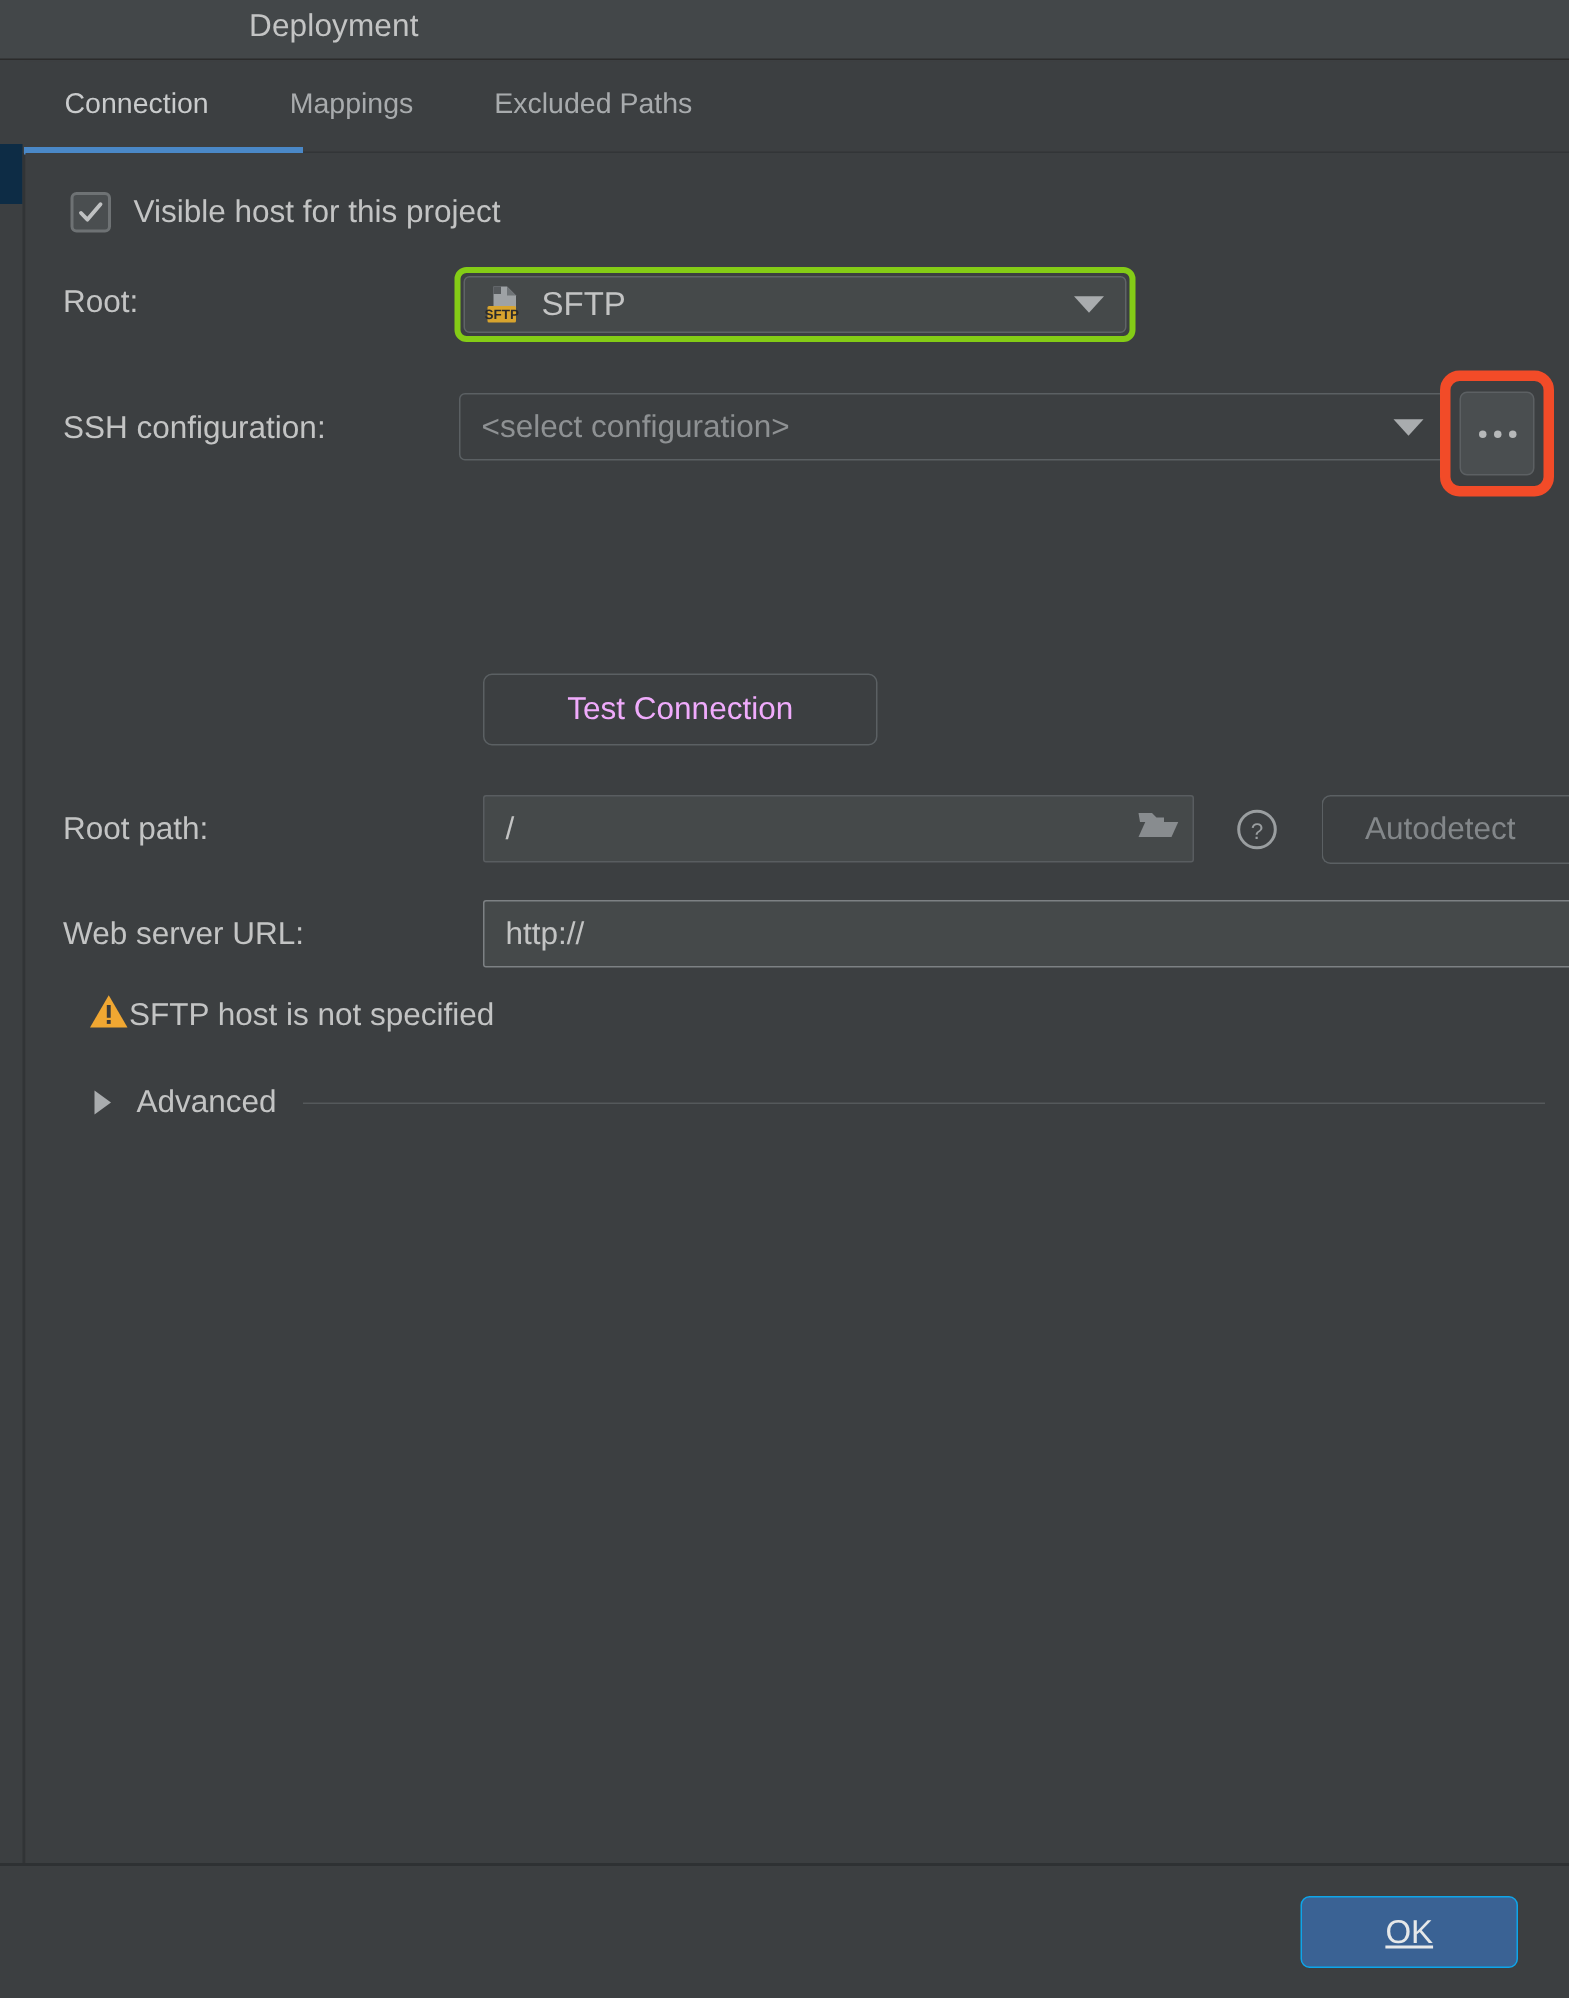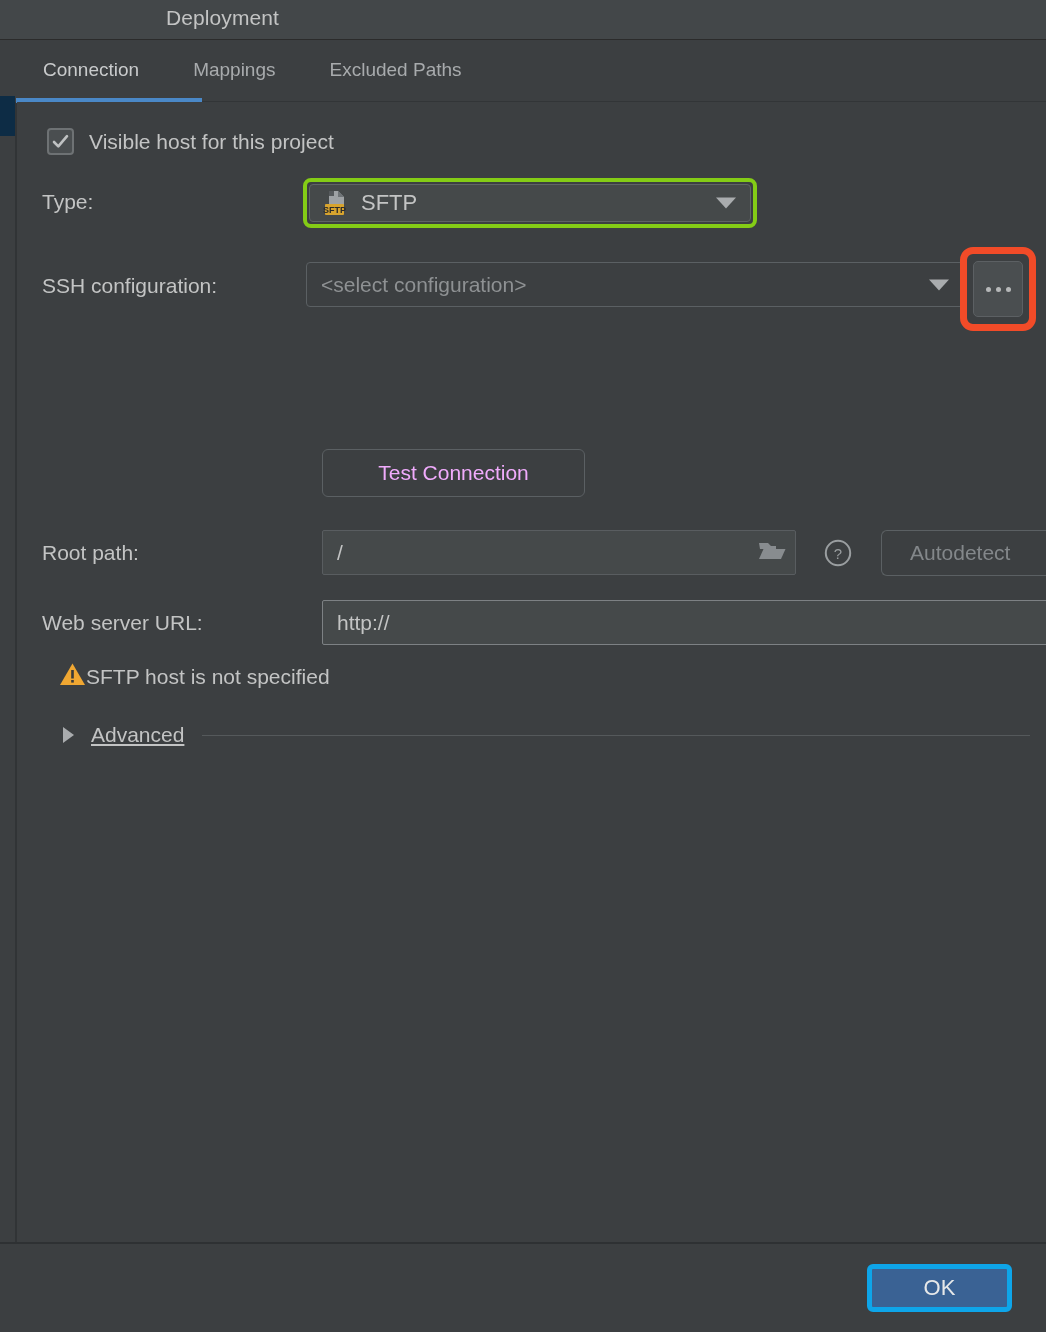--- a/index.html
+++ b/index.html
@@ -327,21 +327,20 @@
     border-bottom: 8px solid transparent;
     border-left: 11px solid #a9acae;
     margin-left: 12px;
     flex: none;
   }
   .adv-label {
     margin-left: 17px;
     font-size: 21px;
     color: #c3c4c4;
     white-space: nowrap;
-    text-decoration: underline;
   }
   .adv-rule {
     flex: 1;
     height: 1px;
     background: #55595b;
     margin-left: 18px;
     margin-right: 4px;
   }
 
   
@@ -371,22 +370,23 @@
     left: 701px; top: 1264px;
     width: 142px;
     background: #4c5052;
     border: 1px solid #5f6366;
     color: #c9cbcc;
   }
   .btn-ok {
     left: 867px; top: 1264px;
     width: 145px;
     background: #3a6294;
-    border: 5px solid #0ea5e9;
+    border: 1px solid #0ea5e9;
     color: #e6e8e9;
+    text-decoration: underline;
   }
 </style>
 </head>
 <body>
 
 <div id="app">
 
   <div class="titlebar">
     <div class="titlebar-text">Deployment</div>
   </div>
@@ -415,21 +415,21 @@
 
     <div class="chk-row">
       <div class="chkbox">
         <svg width="17" height="17" viewBox="0 0 17 17">
           <path d="M2 9 L6.3 13.4 L15 3.2" fill="none" stroke="#bfc1c2" stroke-width="2.6" stroke-linecap="round" stroke-linejoin="round"></path>
         </svg>
       </div>
       <div class="chk-label">Visible host for this project</div>
     </div>
 
-    <div class="flabel" style="left:25px; top:88px;">Type:</div>
+    <div class="flabel" style="left:25px; top:88px;">Root:</div>
     <div class="combo-type">
       <div class="combo-type-inner">
         <span class="sftp-icon">
           <svg width="28" height="28" viewBox="0 0 28 28">
             <path d="M7 2 h9 l6 6 v11 h-15 z" fill="#9ea2a5"></path>
             <path d="M16 2 v6 h6 z" fill="#6f7477"></path>
             <path d="M7 2 h5 v5 h-5 z" fill="#55595c"></path>
             <rect x="3" y="15" width="19" height="11" rx="1" fill="#d8a42e"></rect>
             <text x="12.5" y="23.6" font-family="'Liberation Sans',sans-serif" font-size="9" font-weight="bold" fill="#2b2b2b" text-anchor="middle">SFTP</text>
           </svg>

